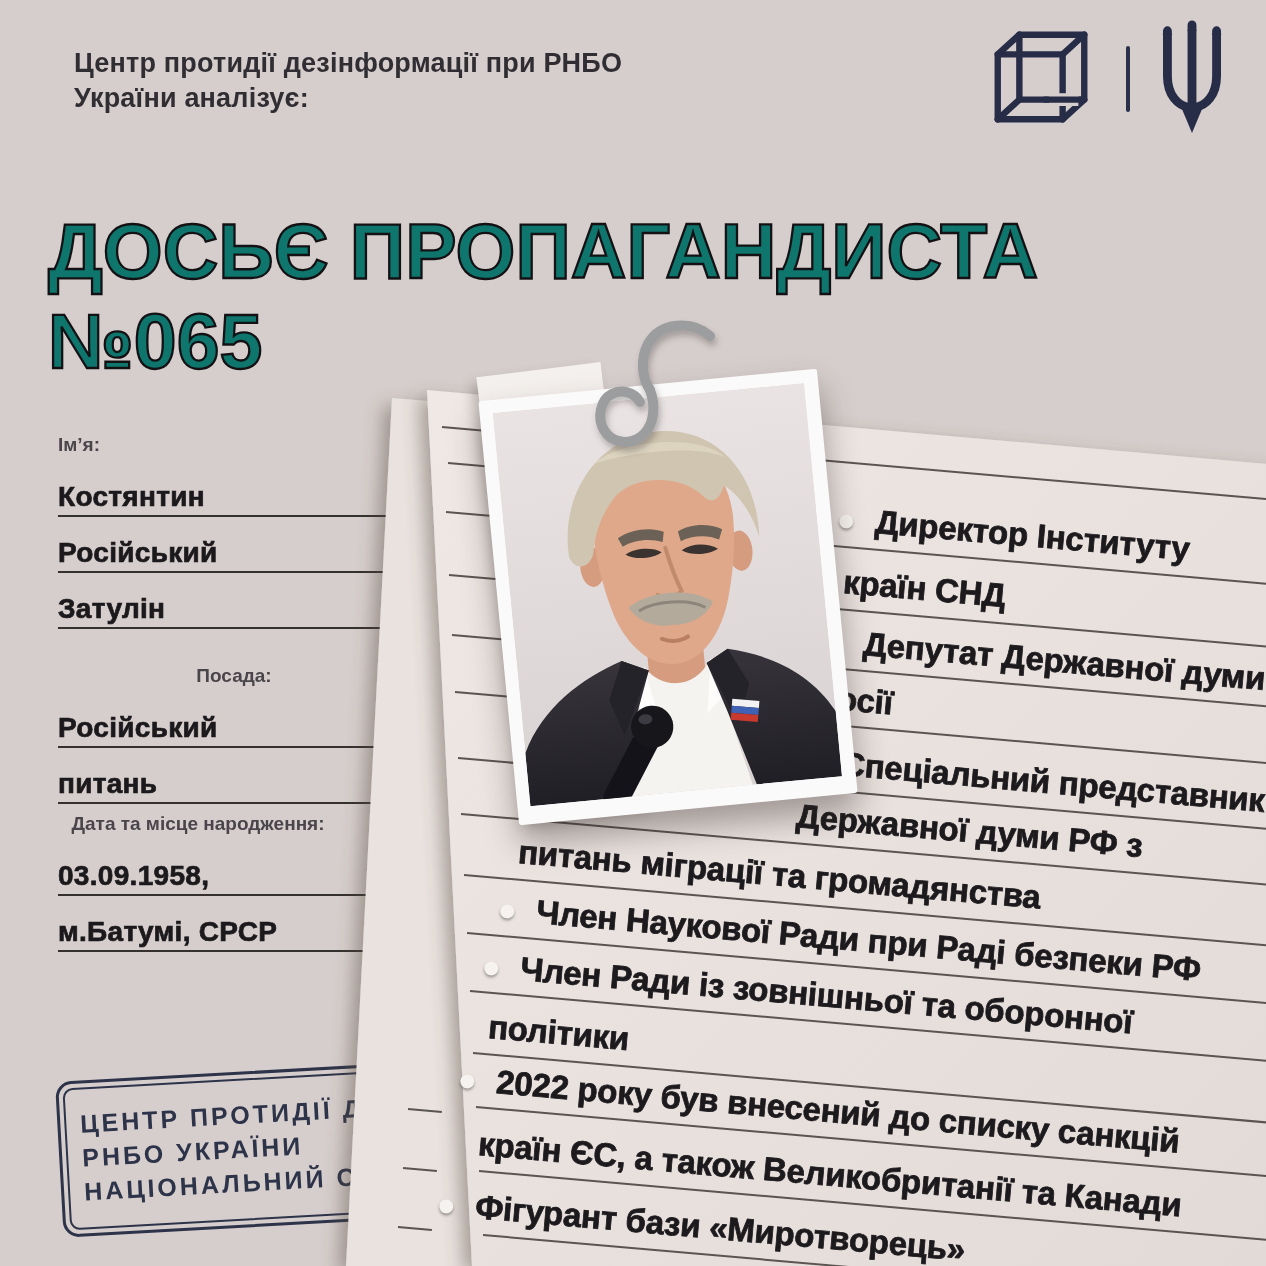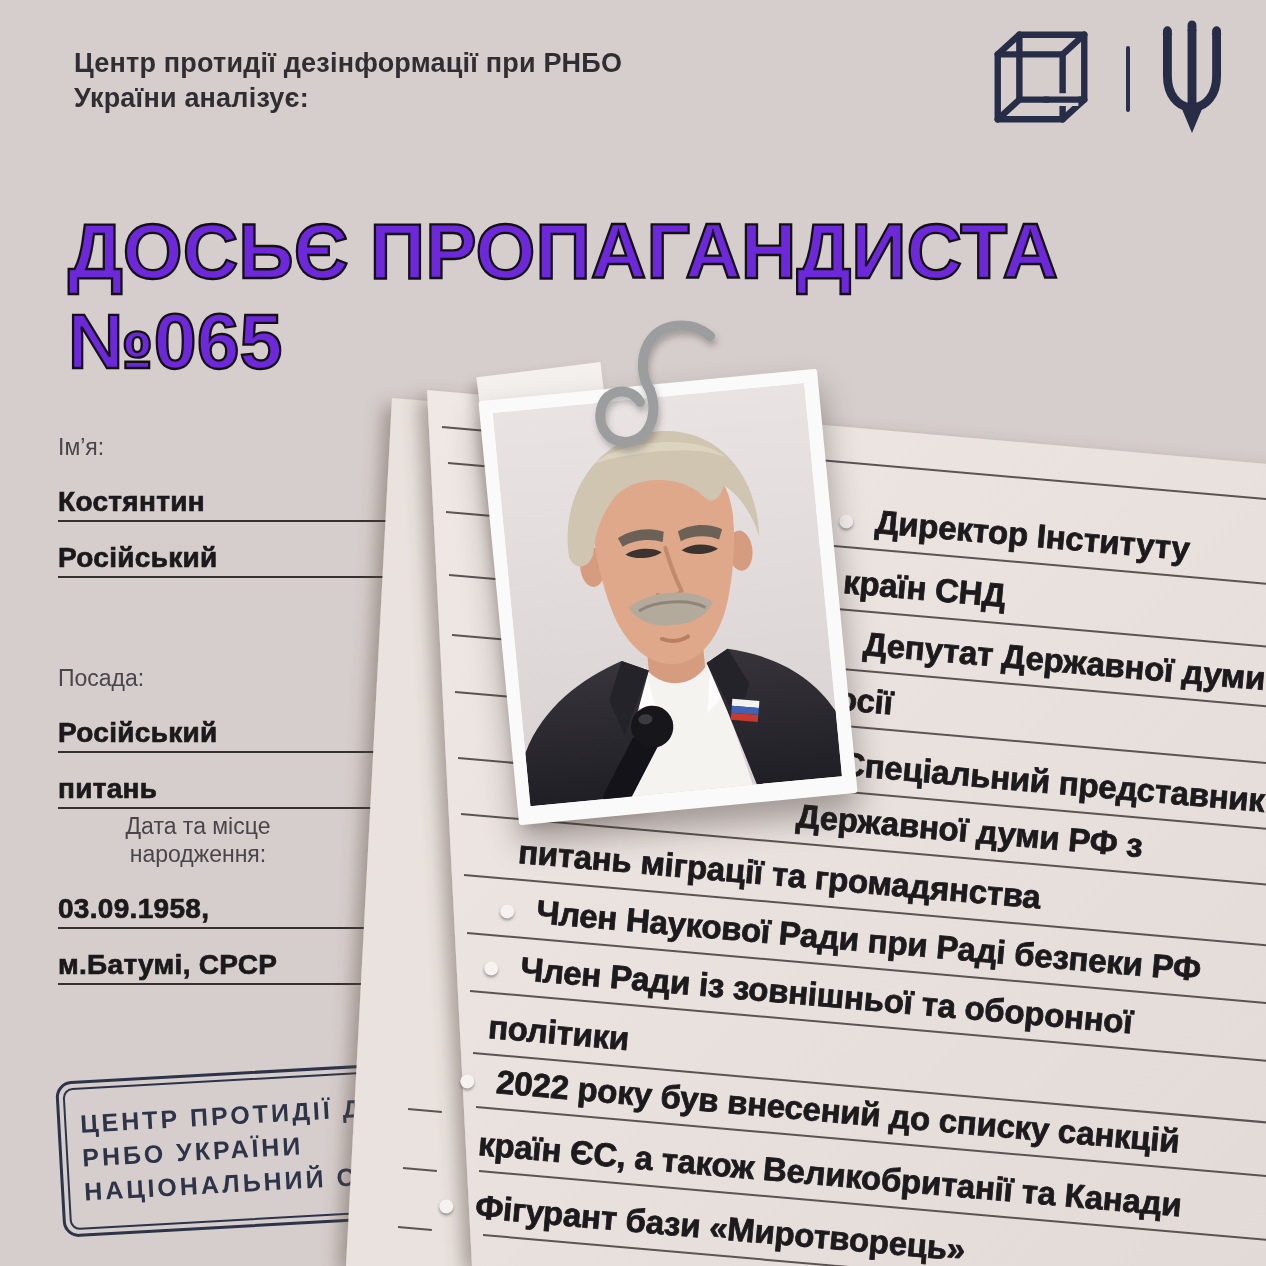--- a/index.html
+++ b/index.html
@@ -15,36 +15,36 @@
   #org-title{
     left:74px;top:46px;width:580px;
     font-size:27px;line-height:1.3;font-weight:700;
     color:#302e33;letter-spacing:.2px;
   }
   #logo-wrap{left:982px;top:18px;width:260px;height:122px;display:flex;align-items:center;gap:26px;}
   #logo-divider{width:4px;height:66px;background:#2a2f4a;border-radius:2px;}
 
   
   #page-title{
-    left:68px;top:206px;width:1160px;
+    left:48px;top:206px;width:1160px;
     font-size:77px;line-height:1.17;font-weight:700;
-    color:#6d28d9;-webkit-text-stroke:2.3px #131114;
+    color:#0f766e;-webkit-text-stroke:2.3px #131114;
   }
 
   
   .field{position:absolute;left:58px;width:352px;z-index:1;}
-  .flabel{font-size:23px;color:#49454a;font-weight:400;margin-bottom:5px;line-height:1.22;}
+  .flabel{font-size:19px;color:#49454a;font-weight:700;margin-bottom:5px;line-height:1.22;}
   .vrow{
     height:52px;border-bottom:2.5px solid #35312f;
     display:flex;align-items:flex-end;padding-bottom:2px;
     font-size:28px;font-weight:700;color:#1b191c;
     -webkit-text-stroke:.7px #1b191c;letter-spacing:.3px;white-space:nowrap;
   }
   #field-0{top:433px;}
-  #field-1{top:664px;}
+  #field-1{top:664px;text-align:center;}
   #field-2{top:812px;text-align:center;}
   #field-2 .flabel{width:280px;}
 
   
   #stamp{
     left:55px;top:1082px;width:430px;height:156px;
     transform:rotate(-3.2deg);transform-origin:0 0;
     border:3.5px solid #2d3349;border-radius:16px;
     padding:4px;box-sizing:border-box;z-index:2;
   }
@@ -129,20 +129,21 @@
   </span>
 </div>
 
 <div class="abs" id="page-title">ДОСЬЄ ПРОПАГАНДИСТА №065</div>
 
 <div class="field" id="field-0">
   <div class="flabel">Ім’я:</div>
   <div>
       <div class="vrow">Костянтин</div>
       <div class="vrow">Російський</div>
+      <div class="vrow">Затулін</div>
     </div>
 </div>
 <div class="field" id="field-1">
   <div class="flabel">Посада:</div>
   <div>
       <div class="vrow">Російський</div>
       <div class="vrow">питань</div>
     </div>
 </div>
 <div class="field" id="field-2">

